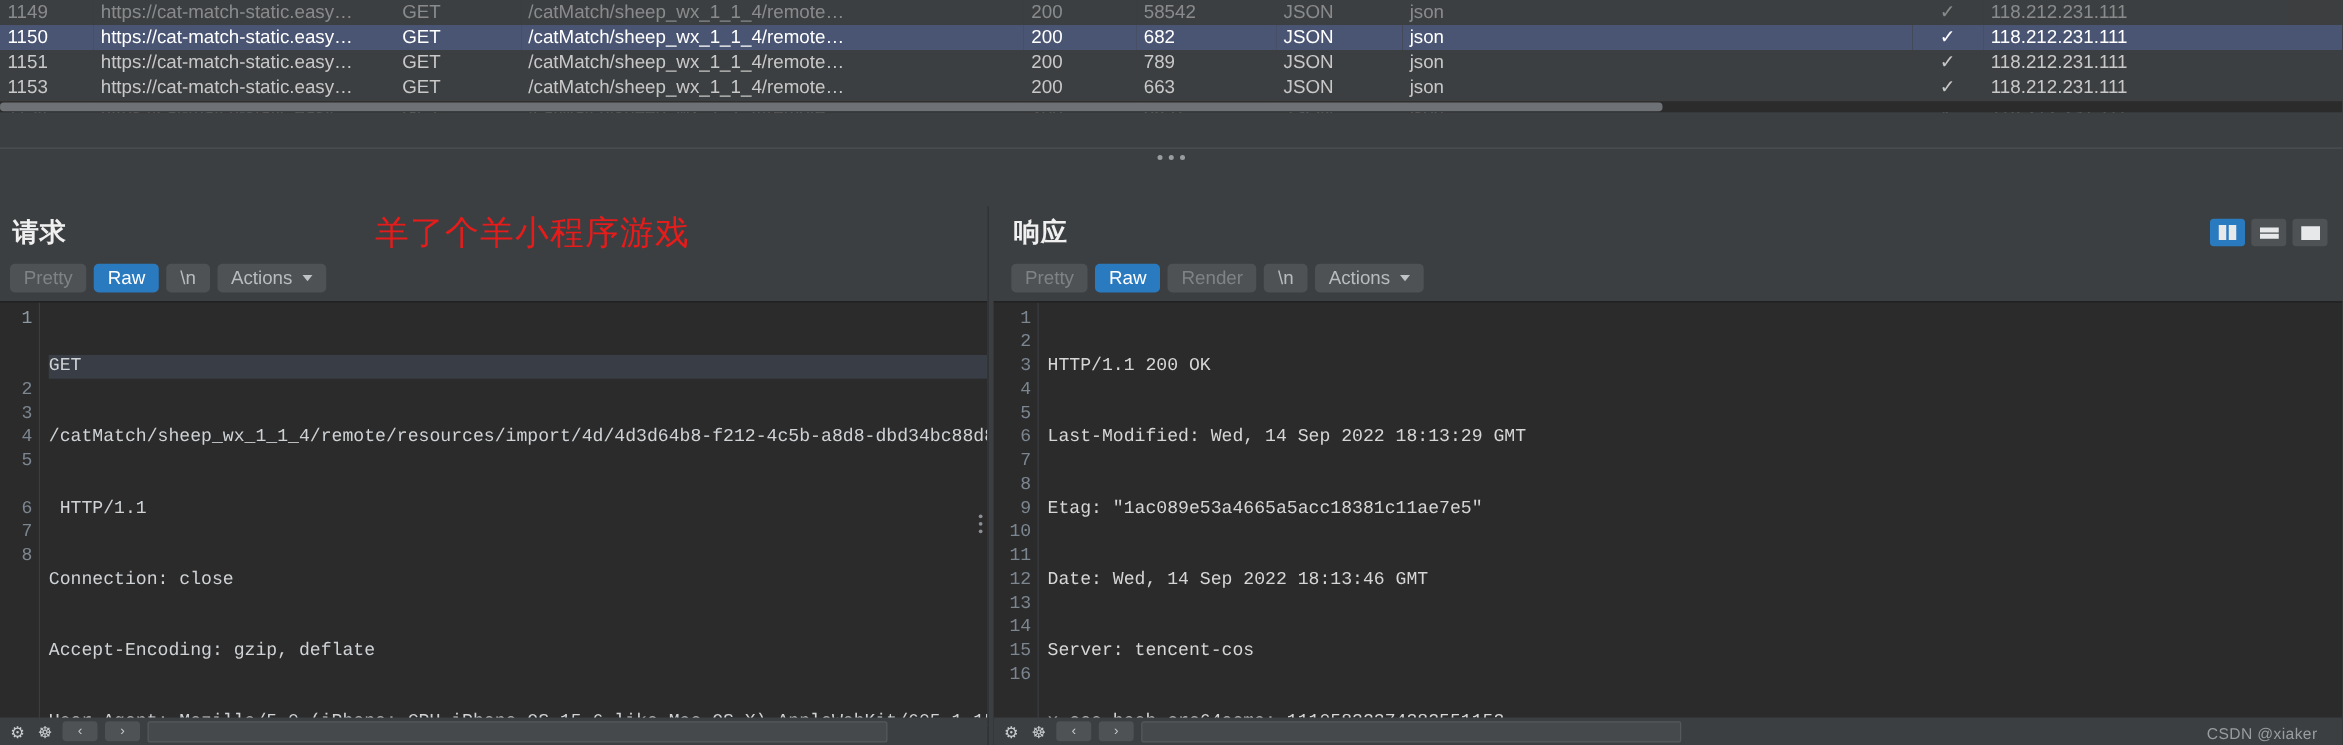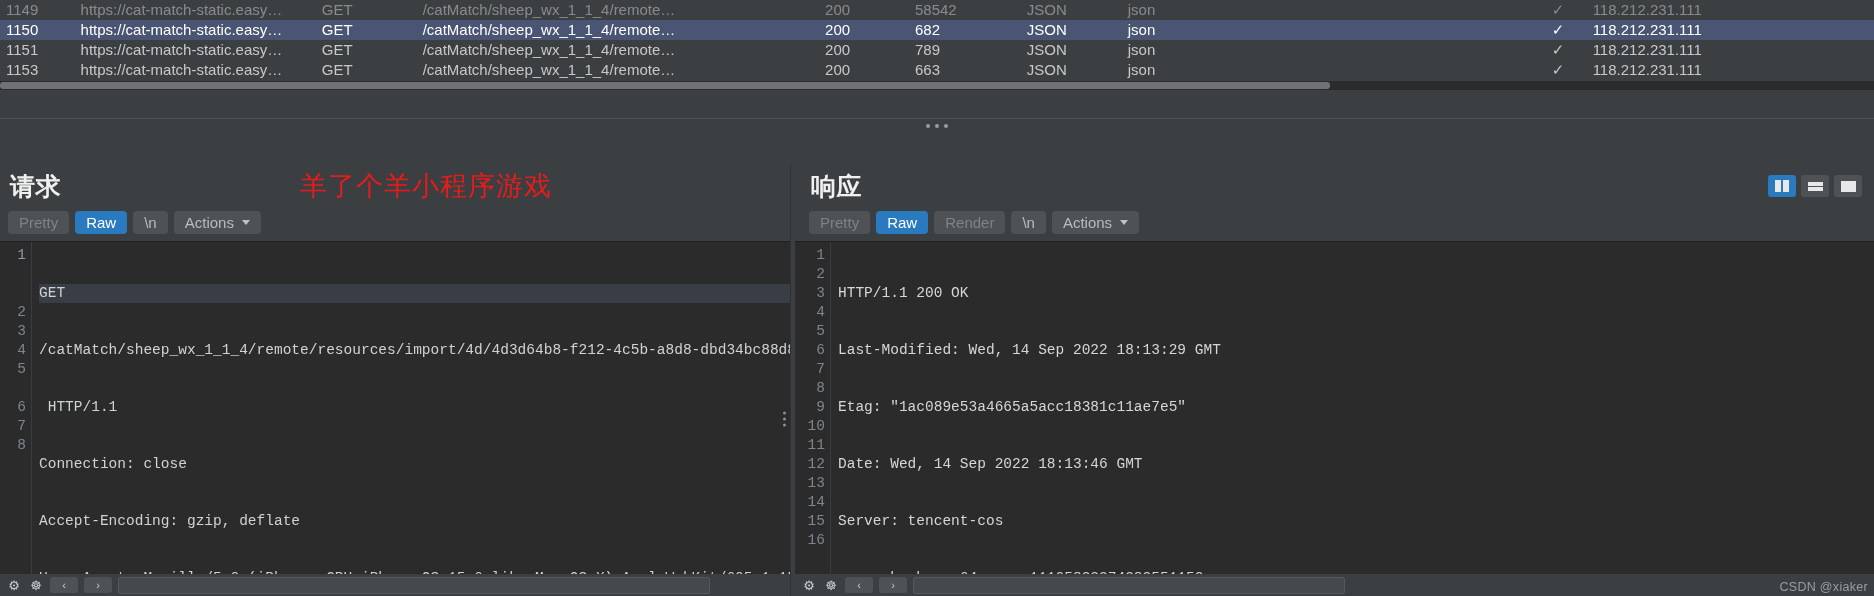--- a/index.html
+++ b/index.html
@@ -45,21 +45,21 @@
   .splitter .dots i{display:block;width:4px;height:4px;border-radius:50%;background:#9a9da0;}
 
   
   .panels{flex:1 1 auto;display:flex;position:relative;min-height:0;}
   .panel{display:flex;flex-direction:column;min-width:0;position:relative;}
   .panel.left{width:790px;}
   .panel.divider{width:4px;background:#3c3f41;border-left:1px solid #2f3133;}
   .panel.right{flex:1 1 auto;}
 
   .panel-head{height:42px;display:flex;align-items:center;padding:0 0 0 10px;flex:0 0 auto;}
-  .panel-title{font-size:25px;font-weight:bold;color:#f0f0f0;font-family:"Liberation Sans",sans-serif;letter-spacing:.5px;}
+  .panel-title{font-size:21px;font-weight:bold;color:#f0f0f0;font-family:"Liberation Sans",sans-serif;letter-spacing:.5px;}
   .panel.right .panel-head{padding-left:16px;}
 
   .toolbar{height:30px;display:flex;align-items:center;gap:6px;padding:0 0 4px 8px;flex:0 0 auto;}
   .panel.right .toolbar{padding-left:14px;}
   .btn{
     height:23px;line-height:23px;padding:0 11px;border-radius:4px;
     background:#4e5254;color:#b9bcbe;font-size:15px;border:none;cursor:default;
     font-family:"Liberation Sans",sans-serif;display:inline-flex;align-items:center;gap:5px;
   }
   .btn.active{background:#2a7ac0;color:#ffffff;}
@@ -111,21 +111,21 @@
     display:flex;align-items:center;gap:6px;padding-left:6px;box-sizing:border-box;
   }
   .bottombar .ic{width:16px;height:16px;display:flex;align-items:center;justify-content:center;color:#c9cccf;font-size:13px;}
   .mini-btn{height:16px;min-width:20px;background:#4e5254;border-radius:3px;display:flex;align-items:center;justify-content:center;color:#c9cccf;font-size:11px;padding:0 4px;}
   .searchbox{height:15px;flex:0 0 auto;background:#45494b;border:1px solid #55595b;border-radius:2px;}
   .searchbox.left{width:590px;}
   .searchbox.right{width:430px;}
   .bb-label{font-size:12px;color:#b9bcbe;font-family:"Liberation Sans",sans-serif;}
 
   .credit{
-    position:absolute;right:6px;bottom:2px;color:#9a9da0;font-size:12.5px;
+    position:absolute;right:20px;bottom:2px;color:#9a9da0;font-size:12.5px;
     font-family:"Liberation Sans",sans-serif;z-index:60;letter-spacing:.3px;
   }
 </style>
 </head>
 <body>
 
 <div class="app">
 
   <div class="table-wrap">
     <table class="reqtable">

